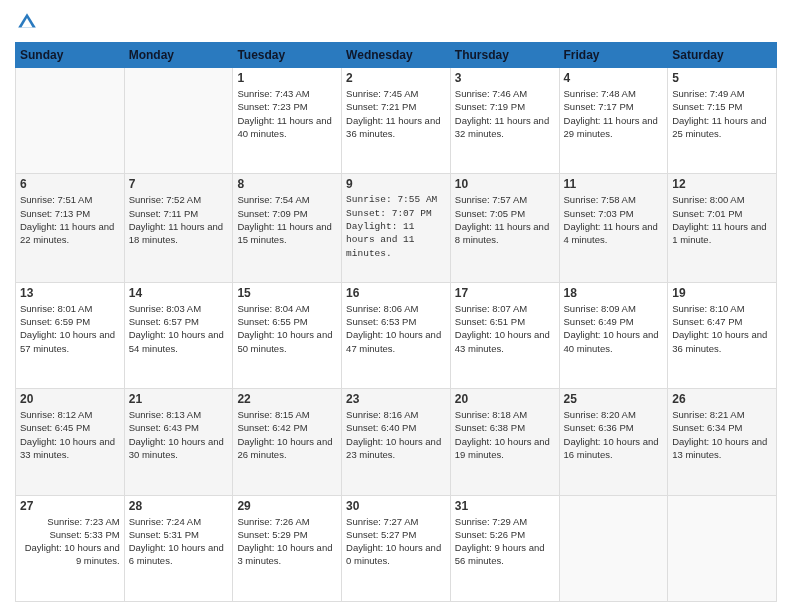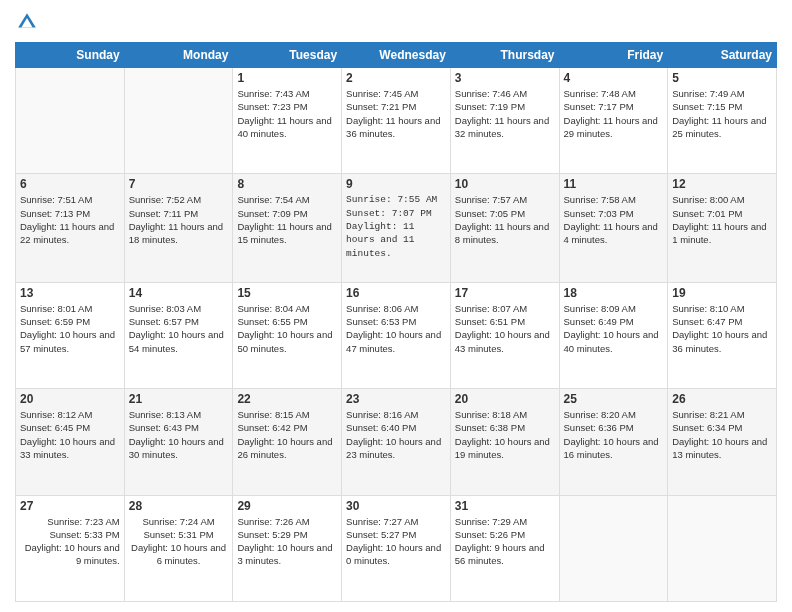--- a/index.html
+++ b/index.html
@@ -60,25 +60,25 @@
       color: #555;
     }
     .calendar {
       flex: 1;
       border-collapse: collapse;
       width: 100%;
       table-layout: fixed;
     }
     .calendar th {
       background: #2a7abf;
-      color: #ffffff;
+      color: #0f172a;
       font-size: 12px;
       font-weight: bold;
       padding: 5px 4px;
-      text-align: right;
+      text-align: left;
       border: 1px solid #2a7abf;
     }
     .calendar td {
       border: 1px solid #ddd;
       vertical-align: top;
       padding: 3px 4px;
       font-size: 10px;
       color: #333;
       background: #fff;
       height: 88px;
@@ -303,21 +303,21 @@
         </tr>
         <tr>
           <td>
             <span class="day-num">27</span>
             <div class="day-info" style="white-space: pre-line; text-align: right;">Sunrise: 7:23 AM
 Sunset: 5:33 PM
 Daylight: 10 hours and 9 minutes.</div>
           </td>
           <td>
             <span class="day-num">28</span>
-            <div class="day-info" style="white-space: pre-line; text-align: center;">Sunrise: 7:24 AM
+            <div class="day-info" style="white-space: pre-line;">Sunrise: 7:24 AM
 Sunset: 5:31 PM
 Daylight: 10 hours and 6 minutes.</div>
           </td>
           <td>
             <span class="day-num">29</span>
             <div class="day-info" style="white-space: pre-line;">Sunrise: 7:26 AM
 Sunset: 5:29 PM
 Daylight: 10 hours and 3 minutes.</div>
           </td>
           <td>

